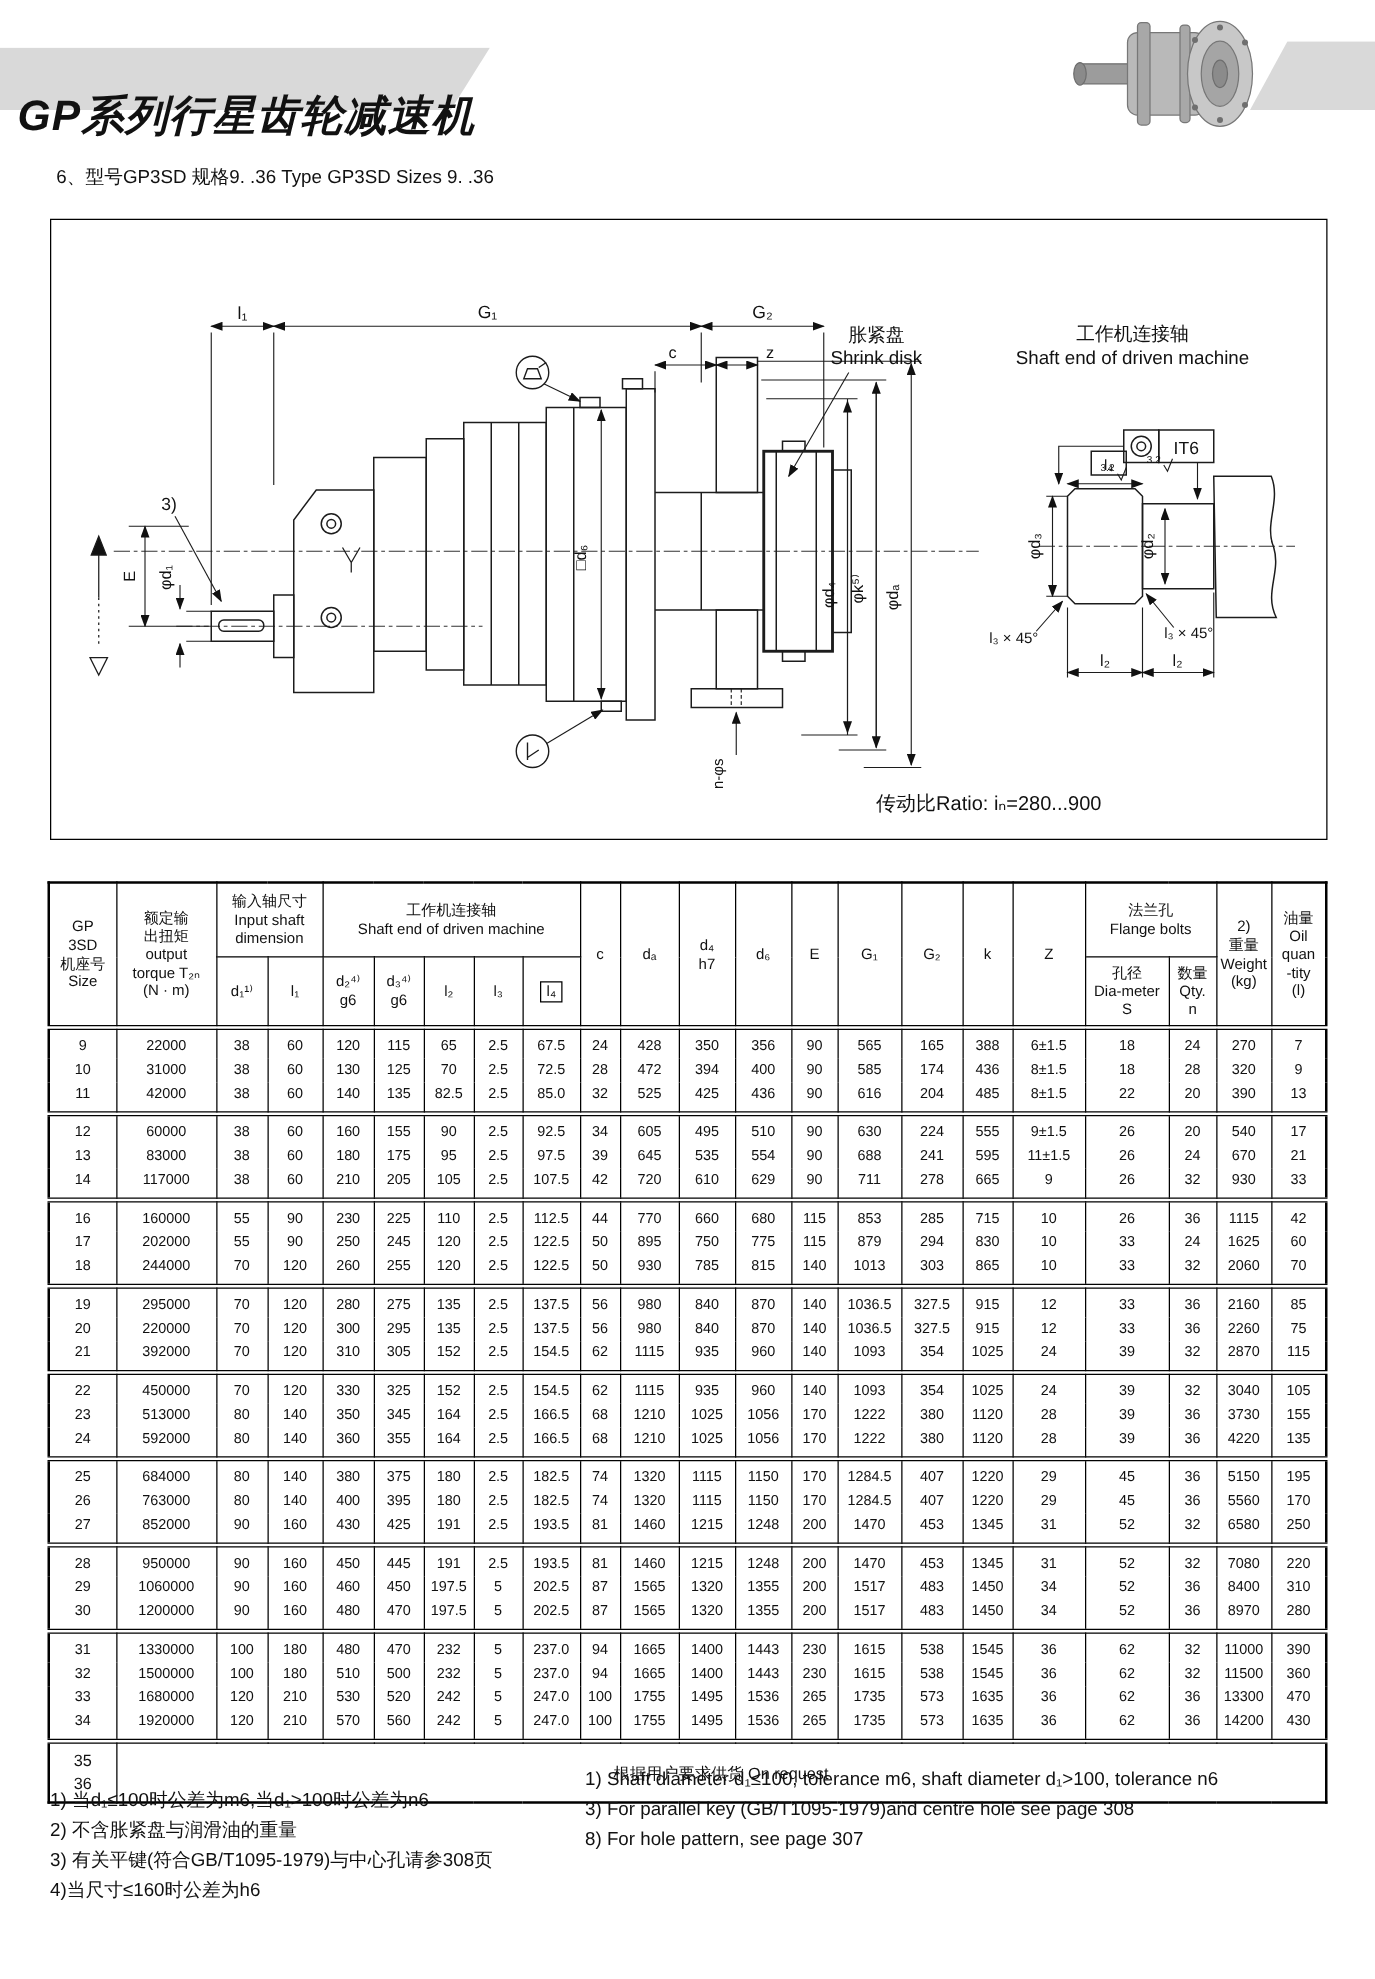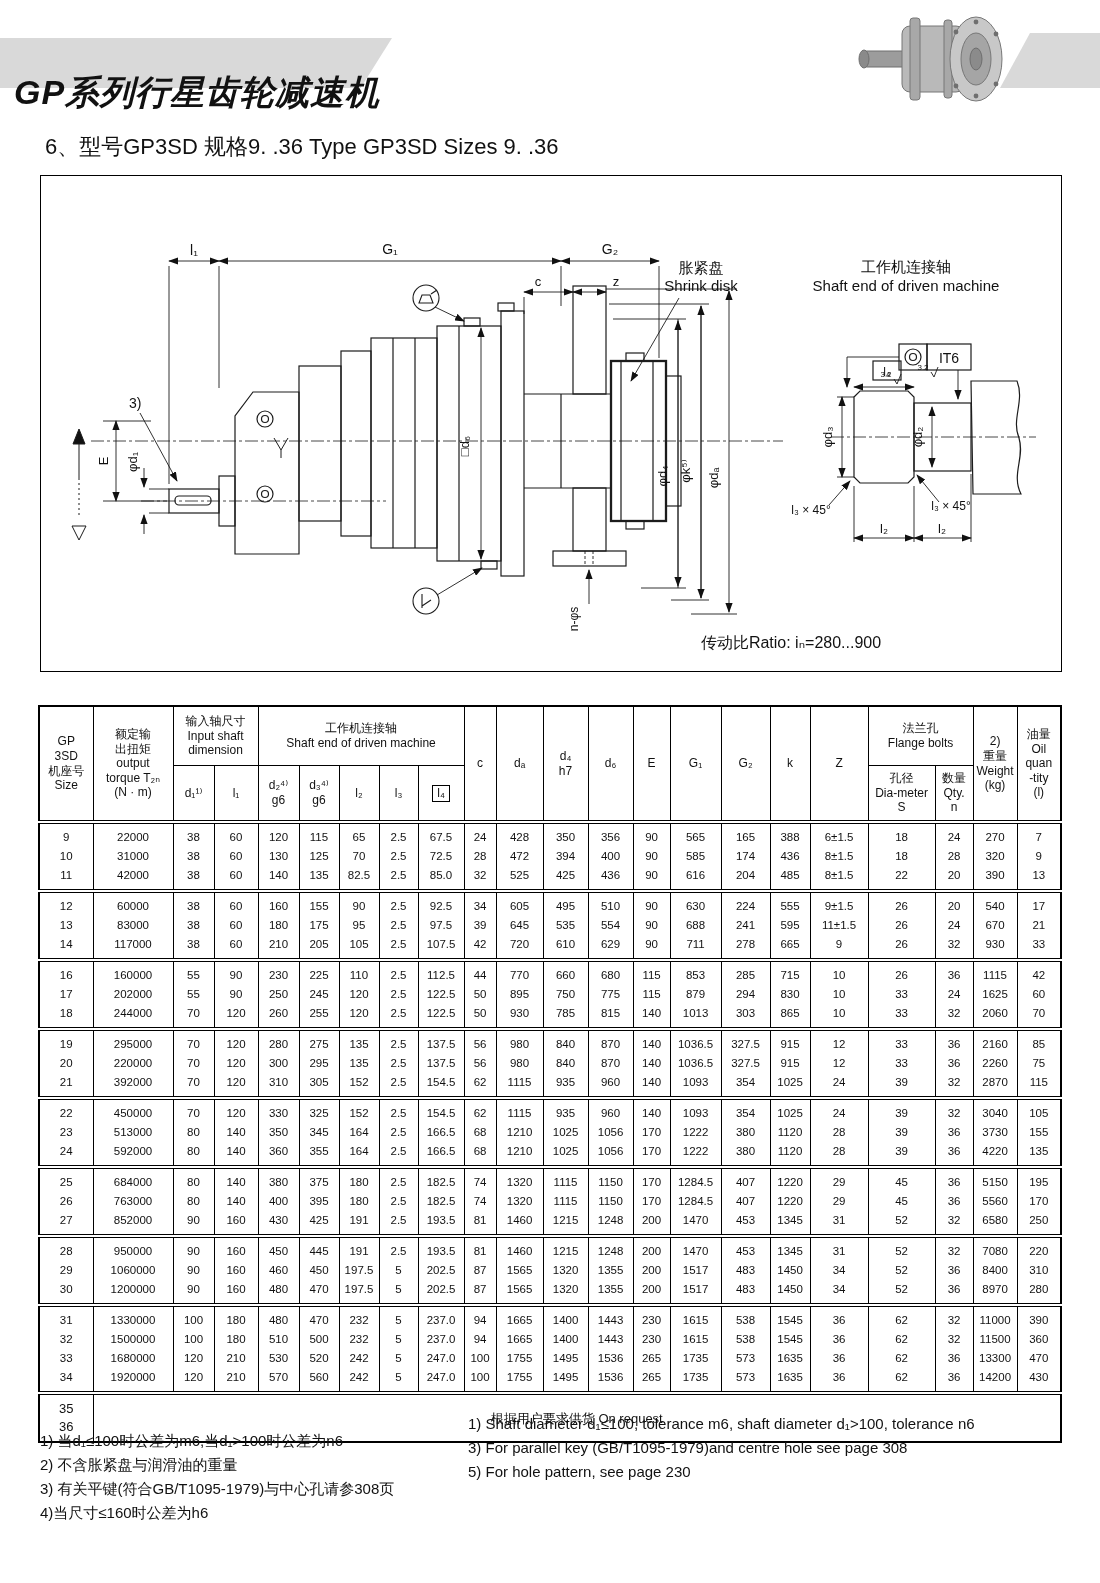--- a/index.html
+++ b/index.html
@@ -7,21 +7,21 @@
     width:1100px;height:1583px;position:relative;background:#fff;
     font-family:"Liberation Sans","DejaVu Sans",sans-serif;color:#111;overflow:hidden;
   }
   
   .band-left{position:absolute;left:0;top:38px;width:392px;height:50px;background:#d9d9d9;
     clip-path:polygon(0 0,100% 0,92% 100%,0 100%);}
   .band-right{position:absolute;left:1000px;top:33px;width:100px;height:55px;background:#d9d9d9;
     clip-path:polygon(30% 0,100% 0,100% 100%,0 100%);}
   .page-title{position:absolute;left:14px;top:42px;font-size:34px;font-weight:bold;font-style:italic;
     letter-spacing:1px;white-space:nowrap;margin-top:28px;}
-  .subtitle{position:absolute;left:45px;top:132px;font-size:22px;}
+  .subtitle{position:absolute;left:45px;top:132px;font-size:15px;}
   .photo{position:absolute;left:852px;top:6px;}
   
   .diagram-box{position:absolute;left:40px;top:175px;width:1020px;height:495px;border:1.6px solid #000;}
   svg text{fill:#111;font-family:"Liberation Sans","DejaVu Sans",sans-serif;}
   
   .spec-table-wrap{position:absolute;left:38px;top:705px;width:1024px;}
   table{border-collapse:collapse;table-layout:fixed;width:1022px;font-size:11.5px;border:2px solid #000;}
   th,td{border:1px solid #000;text-align:center;vertical-align:middle;padding:0;}
   thead th{font-weight:normal;font-size:12px;line-height:1.22;white-space:pre-line;}
   thead tr:first-child th{height:58px;}
@@ -924,14 +924,14 @@
 
 <div id="fn-cn" class="fn-col">
     <div>1) 当d₁≤100时公差为m6,当d₁&gt;100时公差为n6</div>
     <div>2) 不含胀紧盘与润滑油的重量</div>
     <div>3) 有关平键(符合GB/T1095-1979)与中心孔请参308页</div>
     <div>4)当尺寸≤160时公差为h6</div>
   </div>
 <div id="fn-en" class="fn-col">
     <div>1) Shaft diameter d₁≤100, tolerance m6, shaft diameter d₁&gt;100, tolerance n6</div>
     <div>3) For parallel key (GB/T1095-1979)and centre hole see page 308</div>
-    <div>5) For hole pattern, see page 230</div>
+    <div>8) For hole pattern, see page 307</div>
   </div>
 
 </body></html>

